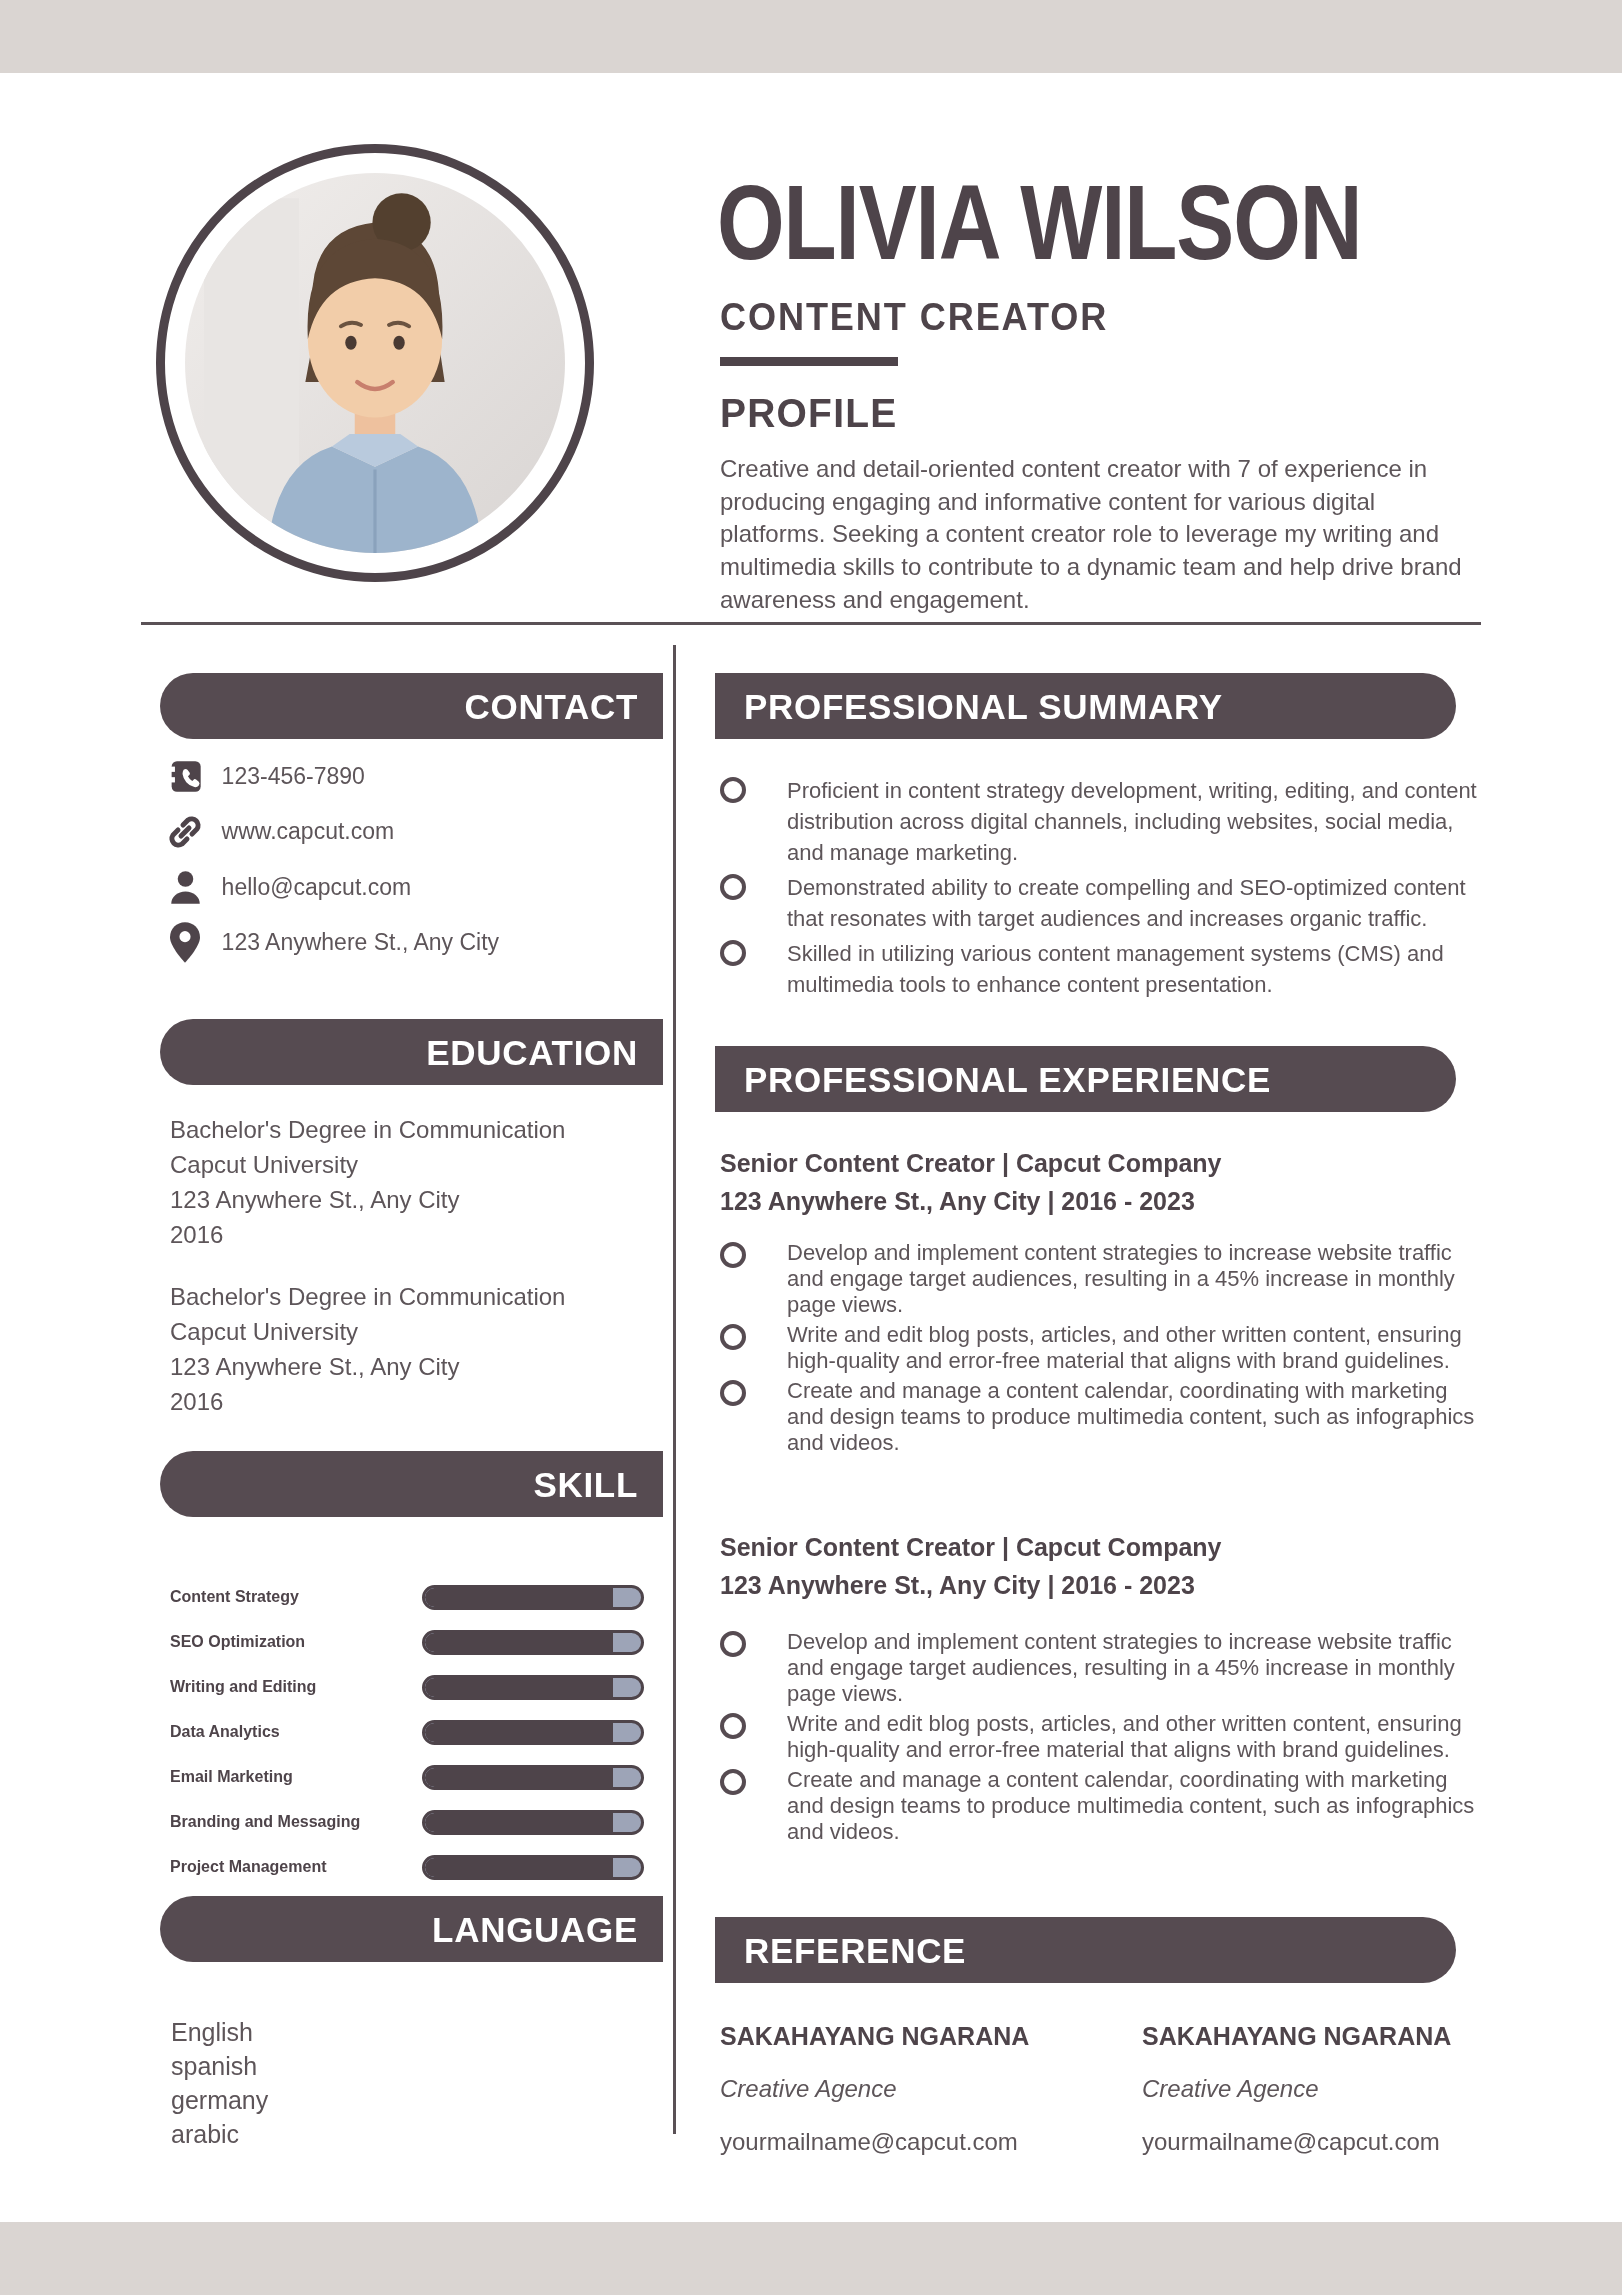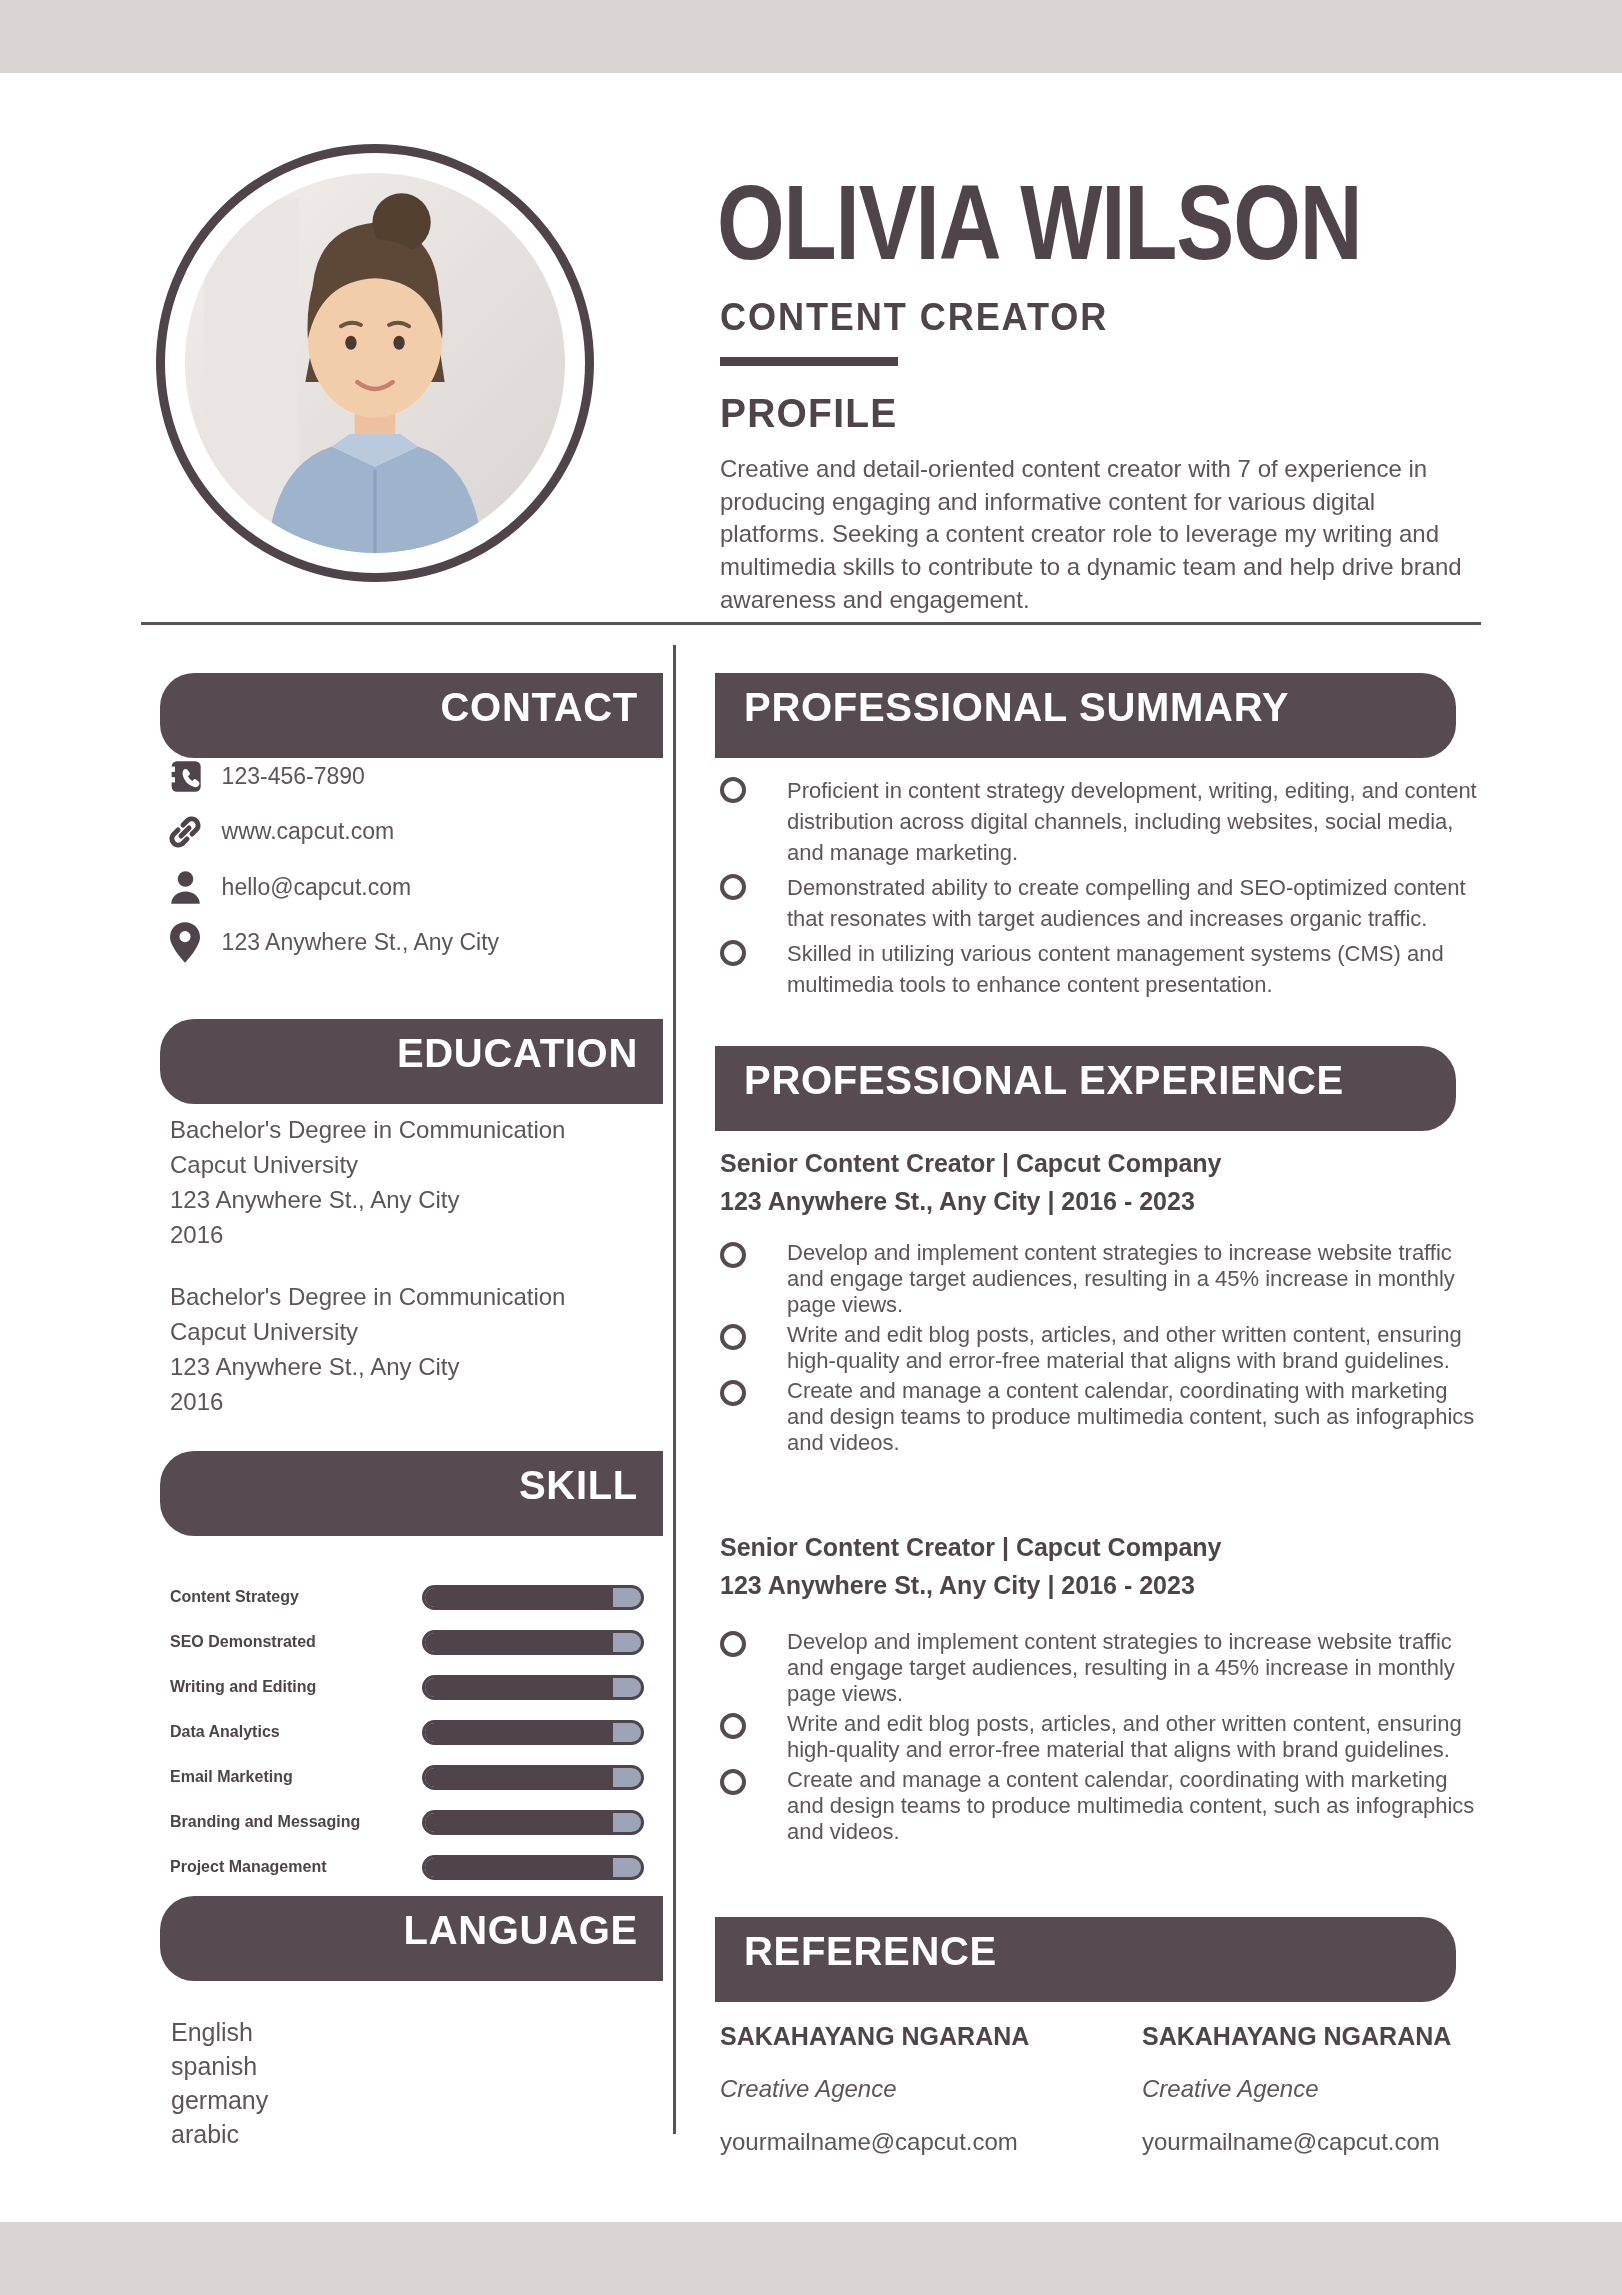--- a/index.html
+++ b/index.html
@@ -33,22 +33,22 @@
     background:var(--heading);}
   .profile-title{position:absolute; left:720px; top:390px; font-size:41px; font-weight:700;
     color:var(--heading); letter-spacing:1.3px; transform:scaleX(.95); transform-origin:left top;}
   .profile-text{position:absolute; left:720px; top:453px; width:759px;
     font-size:24px; line-height:1.36; color:var(--body);}
 
   .h-divider{position:absolute; left:141px; top:622px; width:1340px; height:3.3px; background:var(--line);}
   .v-divider{position:absolute; left:673px; top:645px; width:3.3px; height:1489px; background:var(--line);}
 
   
-  .banner{position:absolute; height:85px; background:var(--accent); color:#fff;
-    font-size:40px; font-weight:700; letter-spacing:0.7px; line-height:68px; white-space:nowrap;}
+  .banner{position:absolute; height:66px; background:var(--accent); color:#fff;
+    font-size:35px; font-weight:700; letter-spacing:0.7px; line-height:68px; white-space:nowrap;}
   .banner.left{left:160px; width:503px; border-radius:34px 0 0 34px; text-align:right; padding-right:25px;}
   .banner.right{left:715px; width:741px; border-radius:0 34px 34px 0; text-align:left; padding-left:29px;}
   .b-contact{top:673px;} .b-education{top:1019px;} .b-skill{top:1451px;} .b-language{top:1896px;}
   .b-summary{top:673px;} .b-experience{top:1046px;} .b-reference{top:1917px;}
 
   
   .contact-list{position:absolute; left:168px; top:759px; width:497px;}
   .contact-row{display:flex; align-items:center; height:34px; margin-bottom:21.6px;}
   .contact-icon{width:34px; height:41px; flex:0 0 34px; display:flex; align-items:center; justify-content:center;}
   .contact-icon svg{display:block;}
@@ -206,21 +206,21 @@
   <div class="skill-list">
 
       <div class="skill-row">
         <span class="skill-label">Content Strategy</span>
         <span class="skill-bar">
           <span class="skill-fill" style="width: 87%;"></span>
         </span>
       </div>
 
       <div class="skill-row">
-        <span class="skill-label">SEO Demonstrated</span>
+        <span class="skill-label">SEO Optimization</span>
         <span class="skill-bar">
           <span class="skill-fill" style="width: 87%;"></span>
         </span>
       </div>
 
       <div class="skill-row">
         <span class="skill-label">Writing and Editing</span>
         <span class="skill-bar">
           <span class="skill-fill" style="width: 87%;"></span>
         </span>

